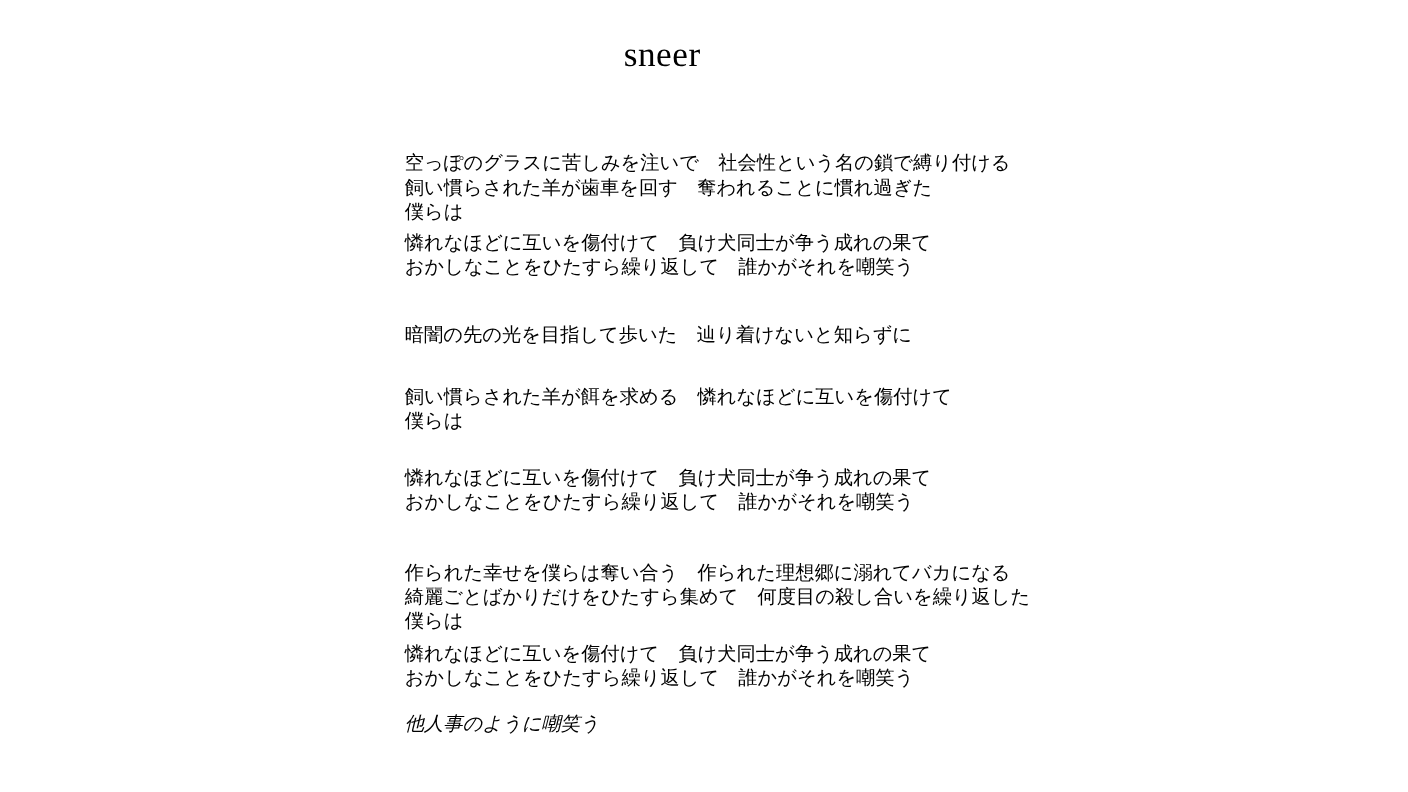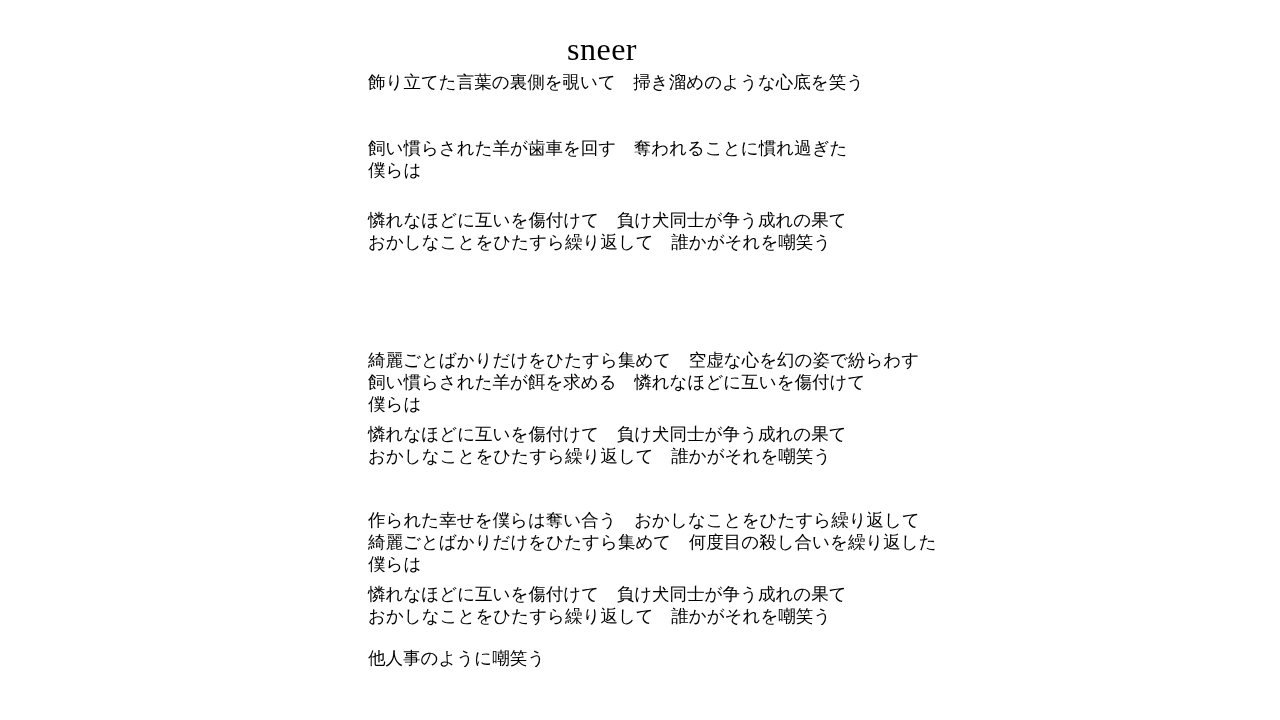--- a/index.html
+++ b/index.html
@@ -43,61 +43,61 @@
   }
   
   .stanza-0 { top: 71px;  }
   .stanza-1 { top: 137px; }
   .stanza-2 { top: 209px; }
   .stanza-3 { top: 293px; }
   .stanza-4 { top: 349px; }
   .stanza-5 { top: 423px; }
   .stanza-6 { top: 509px; }
   .stanza-7 { top: 583px; }
-  .stanza-8 { top: 647px; }
+  .stanza-8 { top: 647px; font-style: italic; }
 </style>
 </head>
 <body>
 
 <div class="page">
 
   <h1 class="page-title">sneer</h1>
 
   <div class="lyrics">
 
     <div class="stanza stanza-0">
-      <div class="line">飾り立てた言葉の裏側を覗いて　掃き溜めのような心底を笑う</div>
     </div>
 
     <div class="stanza stanza-1">
+      <div class="line">空っぽのグラスに苦しみを注いで　社会性という名の鎖で縛り付ける</div>
       <div class="line">飼い慣らされた羊が歯車を回す　奪われることに慣れ過ぎた</div>
       <div class="line">僕らは</div>
     </div>
 
     <div class="stanza stanza-2">
       <div class="line">憐れなほどに互いを傷付けて　負け犬同士が争う成れの果て</div>
       <div class="line">おかしなことをひたすら繰り返して　誰かがそれを嘲笑う</div>
     </div>
 
     <div class="stanza stanza-3">
+      <div class="line">暗闇の先の光を目指して歩いた　辿り着けないと知らずに</div>
     </div>
 
     <div class="stanza stanza-4">
-      <div class="line">綺麗ごとばかりだけをひたすら集めて　空虚な心を幻の姿で紛らわす</div>
       <div class="line">飼い慣らされた羊が餌を求める　憐れなほどに互いを傷付けて</div>
       <div class="line">僕らは</div>
     </div>
 
     <div class="stanza stanza-5">
       <div class="line">憐れなほどに互いを傷付けて　負け犬同士が争う成れの果て</div>
       <div class="line">おかしなことをひたすら繰り返して　誰かがそれを嘲笑う</div>
     </div>
 
     <div class="stanza stanza-6">
-      <div class="line">作られた幸せを僕らは奪い合う　おかしなことをひたすら繰り返して</div>
+      <div class="line">作られた幸せを僕らは奪い合う　作られた理想郷に溺れてバカになる</div>
       <div class="line">綺麗ごとばかりだけをひたすら集めて　何度目の殺し合いを繰り返した</div>
       <div class="line">僕らは</div>
     </div>
 
     <div class="stanza stanza-7">
       <div class="line">憐れなほどに互いを傷付けて　負け犬同士が争う成れの果て</div>
       <div class="line">おかしなことをひたすら繰り返して　誰かがそれを嘲笑う</div>
     </div>
 
     <div class="stanza stanza-8">

